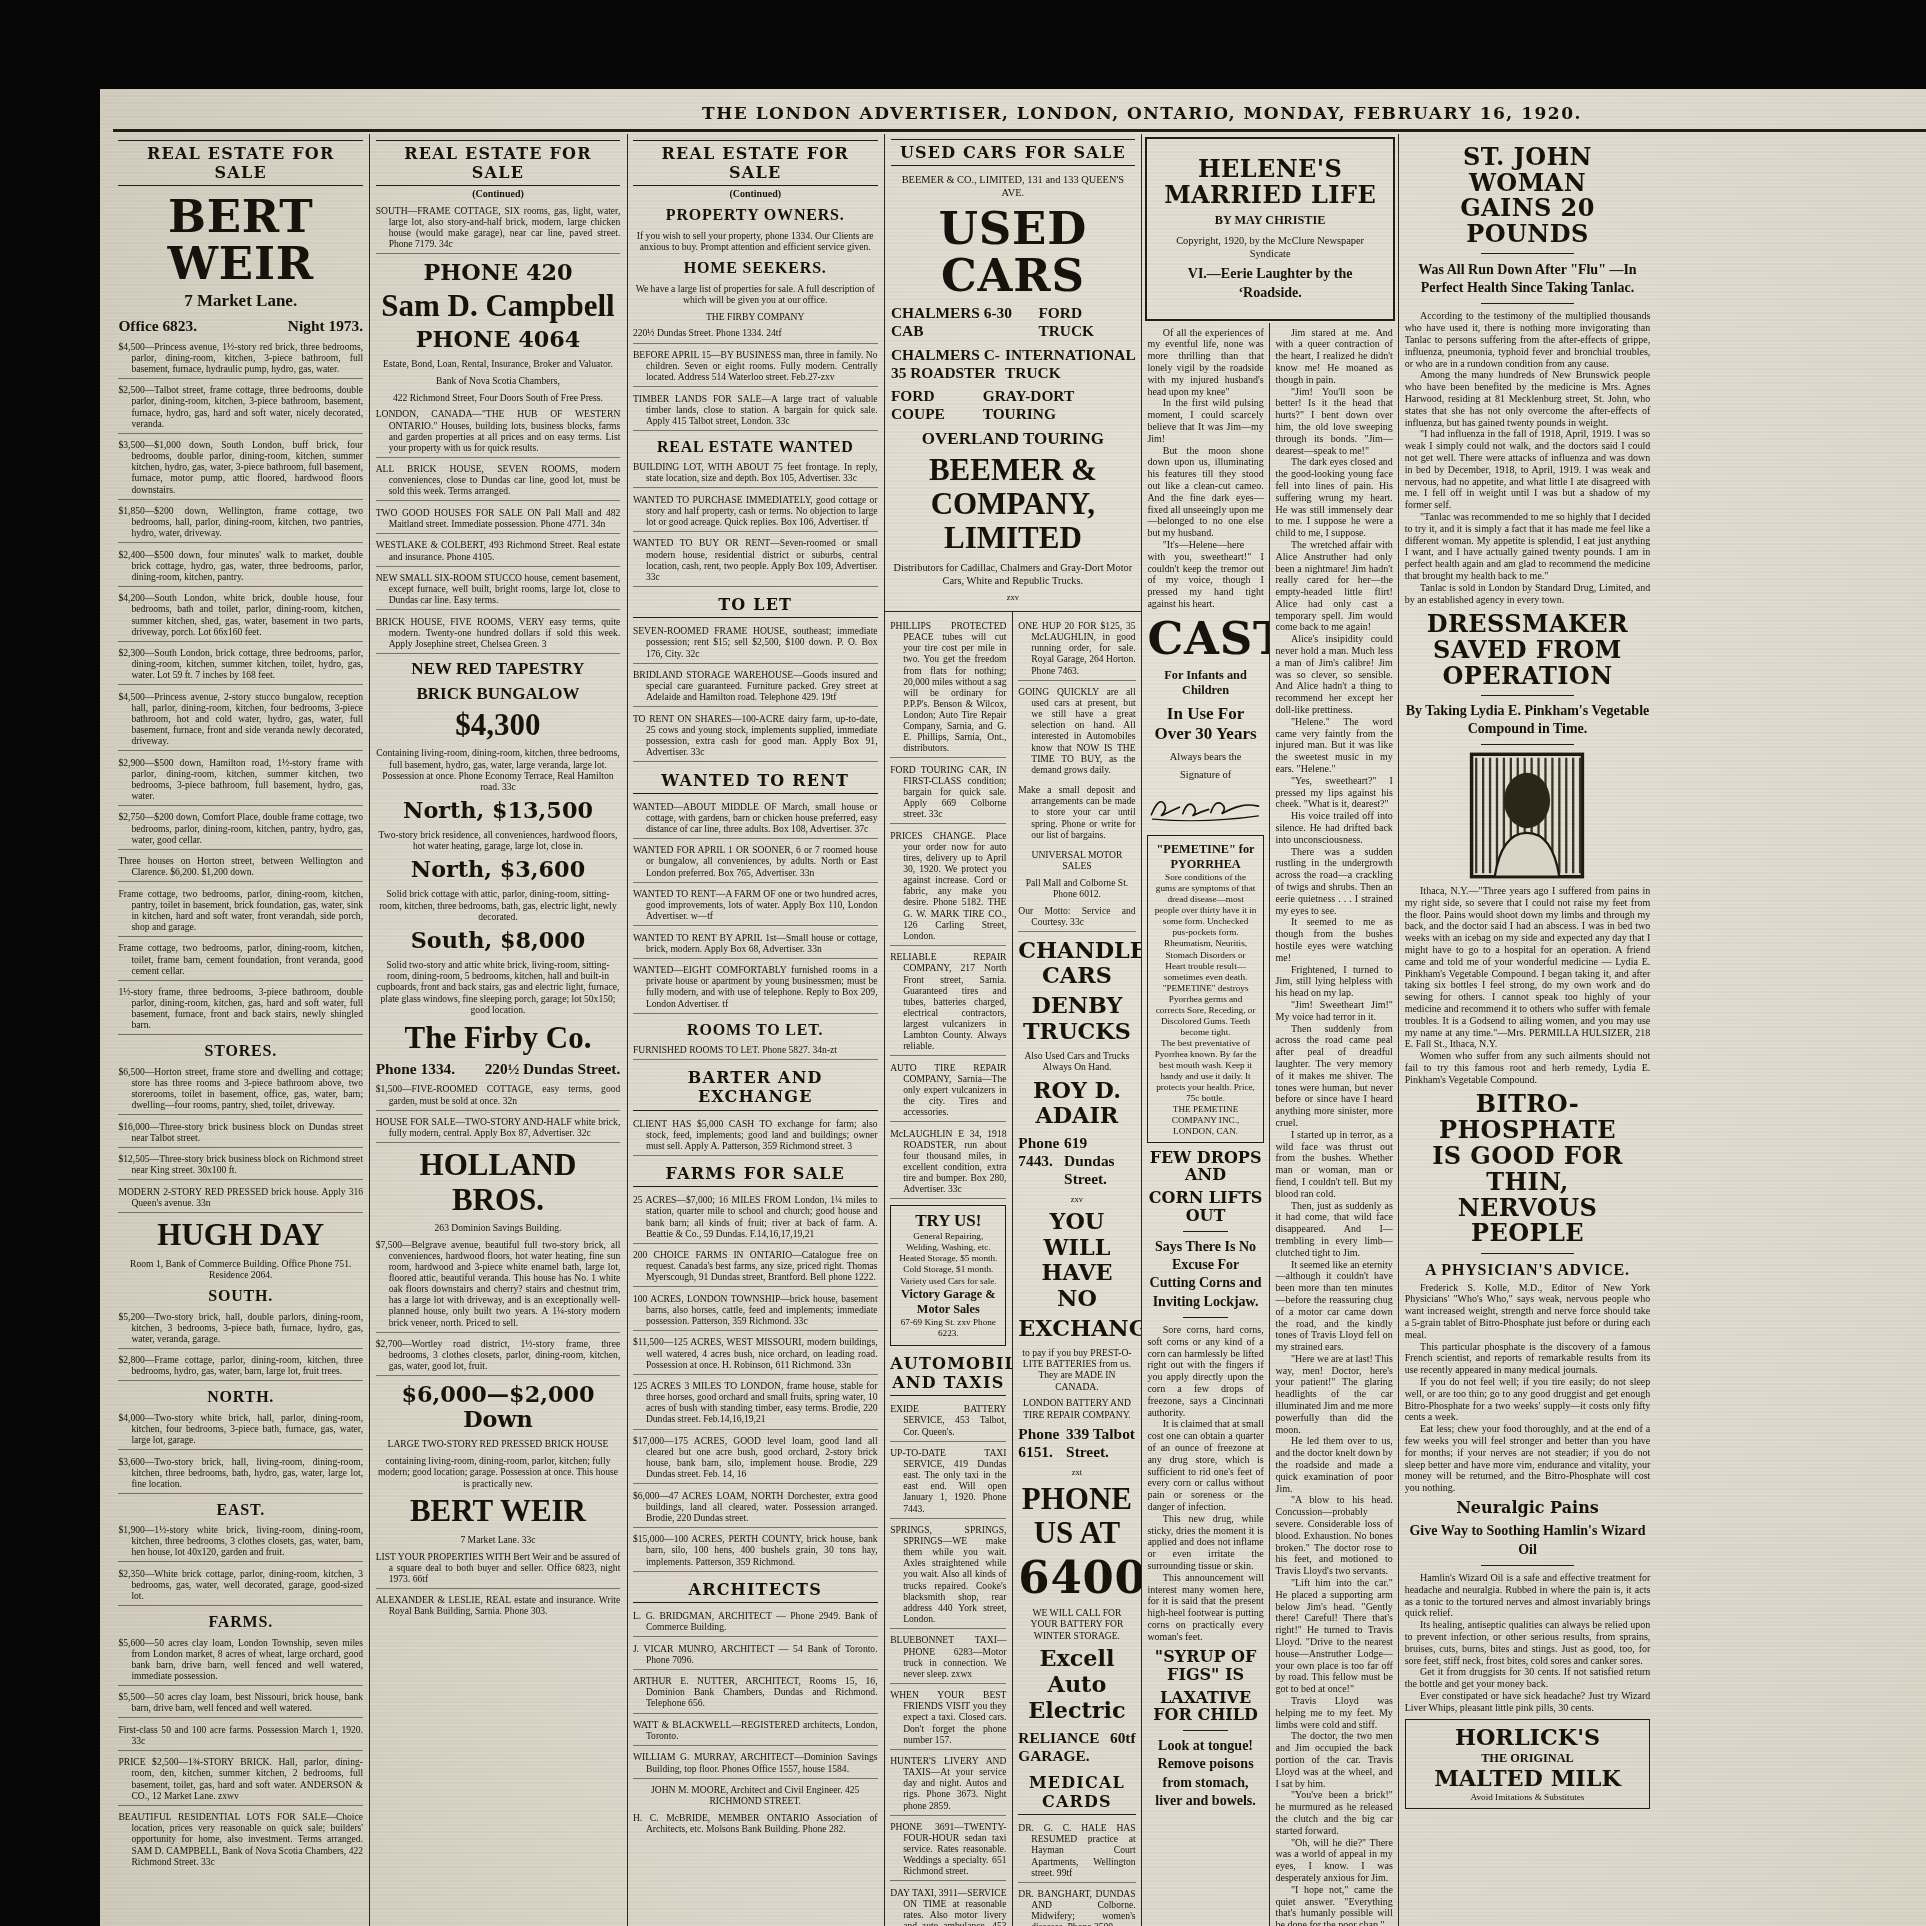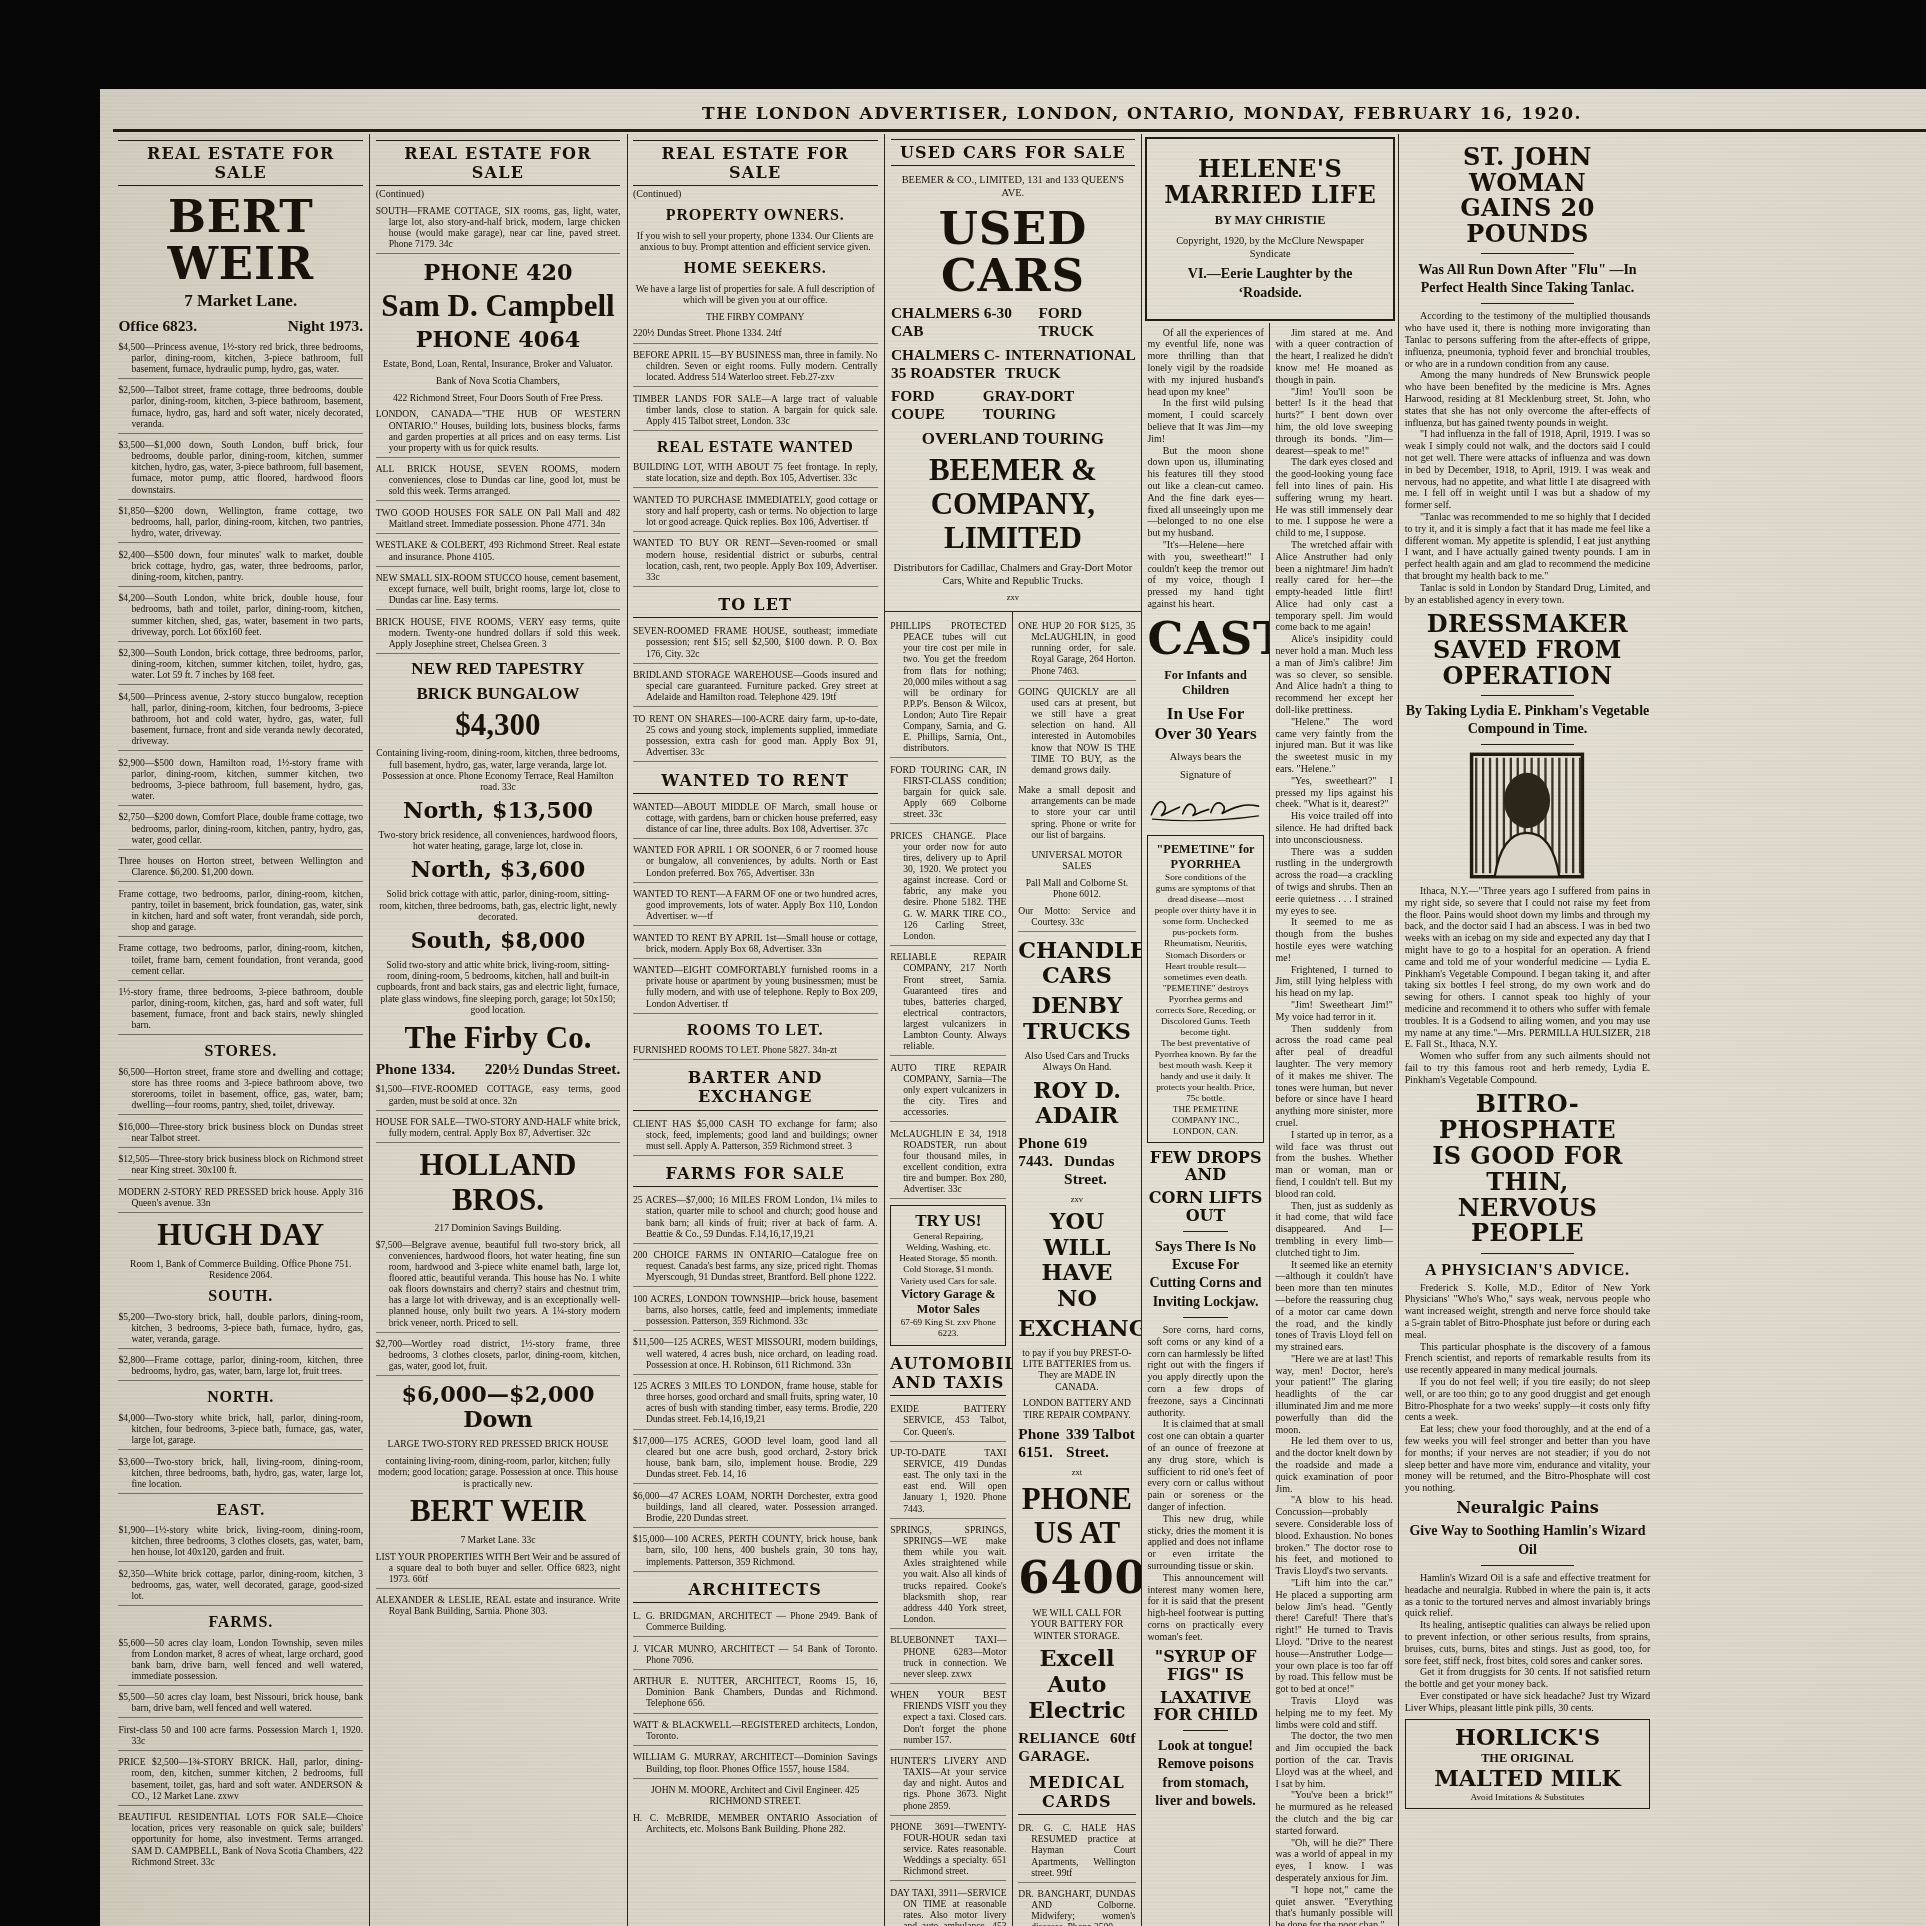--- a/index.html
+++ b/index.html
@@ -26,21 +26,21 @@
   .wrap .two{display:grid;grid-template-columns:1fr 1fr;flex:1;min-height:0;}
   .wrap .two .subcol{border-right:1.2px solid #2b2619;padding:3.1px 5.4px;overflow:hidden;min-width:0;}
   .wrap .two .subcol:last-child{border-right:none;}
   #col8{border-right:none;}
   
   .bk{margin:5.4px 0;}
   .ln{min-height:3.9px;}
   .bk-sechead{border-top:1.5px solid #211d14;border-bottom:1.5px solid #211d14;padding:3.1px 0;margin:1.5px 0 7px 0;
       text-align:center;font-weight:bold;font-size:16px;letter-spacing:1.2px;font-family:"DejaVu Serif",serif;}
   .bk-sechead.plain{border-top:none;}
-  .bk-subcont{font-size:10px;margin:-4.6px 0 3.9px 0;font-weight:normal;}
+  .bk-subcont{text-align:center;font-size:10px;margin:-4.6px 0 3.9px 0;font-weight:bold;}
   .bk-para{font-size:9.6px;line-height:1.16;text-align:justify;padding-left:13px;text-indent:-13px;
       border-bottom:0.4px solid rgba(40,32,18,.55);padding-bottom:3.9px;}
   .bk-para.nb{border-bottom:none;}
   .bk-parac{font-size:9.6px;line-height:1.18;text-align:center;}
   .bk-story{font-size:10px;line-height:1.18;text-align:justify;margin:0 0 5.4px 0;}
   .bk-story .ln{text-indent:15.4px;}
   .disp{text-align:center;}
   .big1{font-size:45px;font-weight:bold;letter-spacing:0.8px;font-family:"DejaVu Serif",serif;line-height:1.05;}
   .big2{font-size:31px;font-weight:bold;font-family:Liberation Serif, serif;line-height:1.1;}
   .big3{font-size:22.3px;font-weight:bold;font-family:"DejaVu Serif",serif;line-height:1.15;}
@@ -279,21 +279,21 @@
       <div class="bk bk-para">
         <div class="ln">$1,500—FIVE-ROOMED COTTAGE, easy terms, good garden, must be sold at once. 32n</div>
       </div>
       <div class="bk bk-para">
         <div class="ln">HOUSE FOR SALE—TWO-STORY AND-HALF white brick, fully modern, central. Apply Box 87, Advertiser. 32c</div>
       </div>
       <div class="bk disp big2 tight">
         <div class="ln">HOLLAND BROS.</div>
       </div>
       <div class="bk bk-parac">
-        <div class="ln">217 Dominion Savings Building.</div>
+        <div class="ln">263 Dominion Savings Building.</div>
       </div>
       <div class="bk bk-para">
         <div class="ln">$7,500—Belgrave avenue, beautiful full two-story brick, all conveniences, hardwood floors, hot water heating, fine sun room, hardwood and 3-piece white enamel bath, large lot, floored attic, beautiful veranda. This house has No. 1 white oak floors downstairs and cherry? stairs and chestnut trim, has a large lot with driveway, and is an exceptionally well-planned house, only built two years. A 1¼-story modern brick veneer, north. Priced to sell.</div>
       </div>
       <div class="bk bk-para">
         <div class="ln">$2,700—Wortley road district, 1½-story frame, three bedrooms, 3 clothes closets, parlor, dining-room, kitchen, gas, water, good lot, fruit.</div>
       </div>
       <div class="bk disp big3 tight">
         <div class="ln">$6,000—$2,000 Down</div>
       </div>

